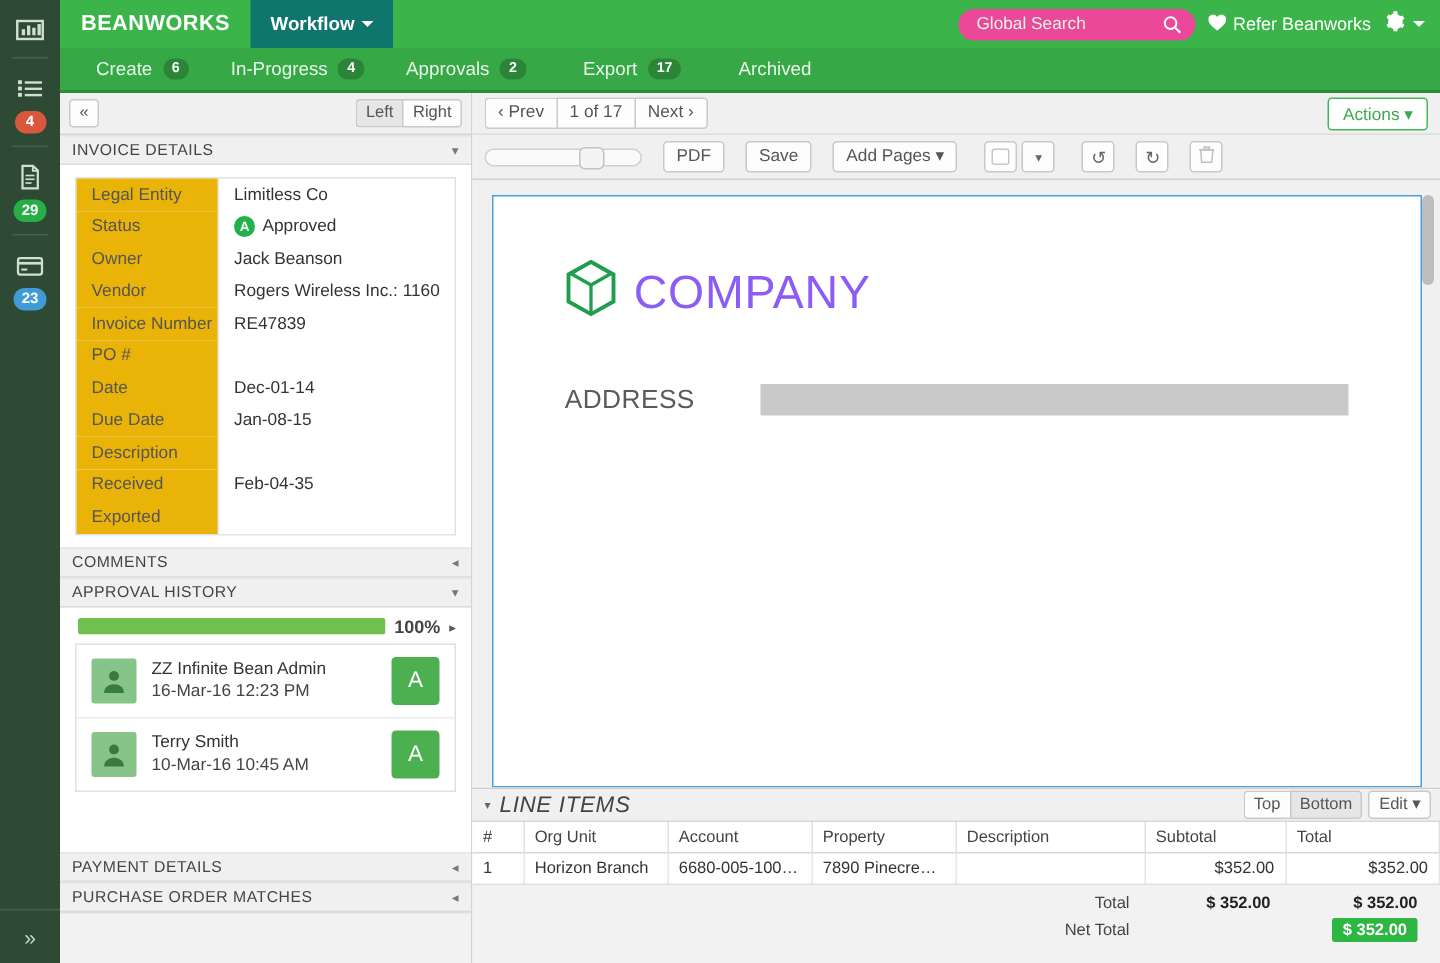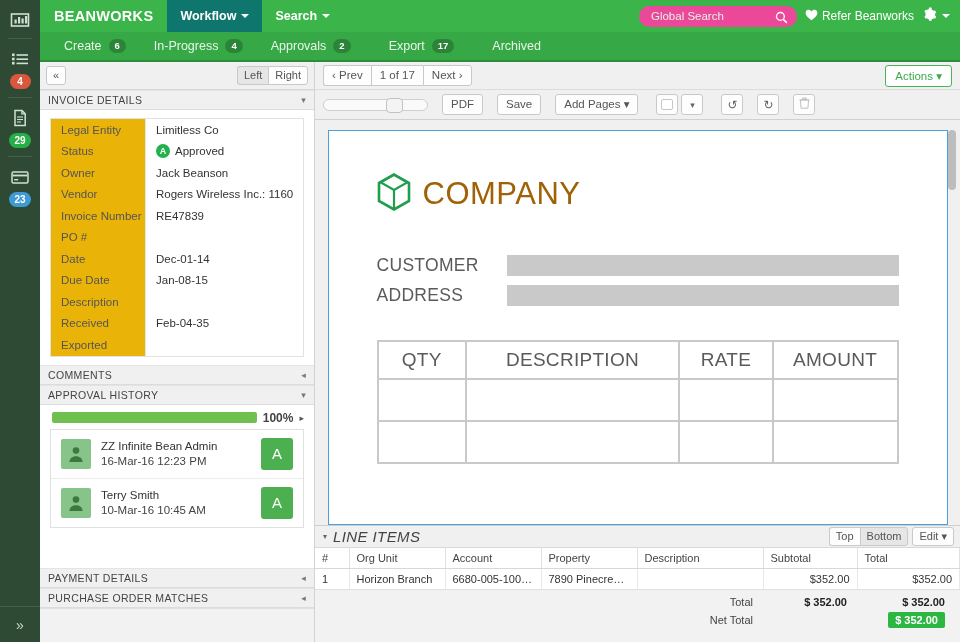--- a/index.html
+++ b/index.html
@@ -224,21 +224,21 @@
   .viewer {
     flex: 1; background: #f0f0f0; position: relative; overflow: hidden;
     display: flex; justify-content: center; min-height: 0;
   }
   .doc {
     width: 620px; background: #fff; border: 1px solid #4a9fe0;
     margin-top: 10px; position: relative; overflow: hidden;
   }
   .doc-inner { padding: 42px 48px 0 48px; }
   .doc-head { display: flex; align-items: center; gap: 12px; }
-  .co-name { font-size: 31px; color: #a16207; letter-spacing: .5px; font-weight: normal; text-align: center; }
+  .co-name { font-size: 31px; color: #8b5cf6; letter-spacing: .5px; font-weight: normal; text-align: center; }
   .bars { margin-top: 30px; display: flex; align-items: flex-start; }
   .bars-left { width: 230px; }
   .gbar { height: 17px; background: #c9c9c9; margin-bottom: 12px; }
   .inv-word { font-size: 52px; color: #6c6c6c; line-height: 42px; margin-left: 18px; letter-spacing: -1px; }
   .cust { margin-top: 40px; }
   .cust-row { display: flex; align-items: center; margin-bottom: 9px; }
   .cust-lbl { width: 130px; font-size: 17.5px; color: #5a5a5a; letter-spacing: .3px; }
   .cust-bar { flex: 1; height: 21px; background: #c9c9c9; }
   .itable { margin-top: 34px; width: 100%; border-collapse: collapse; }
   .itable th {
@@ -352,24 +352,20 @@
     </div>
   </div>
 
   <div class="main">
 
     <div class="topbar">
       <div class="brand">BEANWORKS</div>
       <div class="topnav">
         <div class="topnav-item active">
           <span>Workflow</span>
-          <i class="caret-d"></i>
-        </div>
-        <div class="topnav-item">
-          <span>Search</span>
           <i class="caret-d"></i>
         </div>
       </div>
       <div class="topbar-right">
         <div class="gsearch">
           <input type="text" placeholder="Global Search" style="">
           <span class="sicon">
             <svg width="13" height="13" viewBox="0 0 14 14">
               <circle cx="5.8" cy="5.8" r="4.2" fill="none" stroke="#fff" stroke-width="1.4"></circle>
               <line x1="9" y1="9" x2="12.8" y2="12.8" stroke="#fff" stroke-width="1.6"></line>
@@ -610,51 +606,25 @@
                     <path d="M17 1.6 30.5 9.3 17 17 3.5 9.3z" fill="none" stroke="#1f9e4e" stroke-width="2.2"></path>
                     <line x1="17" y1="17" x2="17" y2="36.4" stroke="#1f9e4e" stroke-width="2.2"></line>
                   </svg>
                 </span>
                 <span class="co-name">COMPANY</span>
               </div>
 
 
               <div class="cust">
                 <div class="cust-row">
-                  <div class="cust-lbl">CUSTOMER</div>
-                  <div class="cust-bar"></div>
-                </div>
-                <div class="cust-row">
                   <div class="cust-lbl">ADDRESS</div>
                   <div class="cust-bar"></div>
                 </div>
               </div>
 
-              <table class="itable">
-                <tbody>
-                    <tr>
-                  <th style="width:17%">QTY</th>
-                  <th style="width:41%">DESCRIPTION</th>
-                  <th style="width:18%">RATE</th>
-                  <th style="width:24%">AMOUNT</th>
-                </tr>
-                <tr>
-                      <td></td>
-                      <td></td>
-                      <td></td>
-                      <td></td>
-                    </tr>
-                <tr>
-                      <td></td>
-                      <td></td>
-                      <td></td>
-                      <td></td>
-                    </tr>
-              </tbody>
-                </table>
             </div>
           </div>
           <div class="vscroll"></div>
         </div>
 
         <div class="lineitems">
           <div class="li-head">
             <span class="li-tw">▾</span>
             <span class="li-title">LINE ITEMS</span>
             <div class="li-head-btns">

